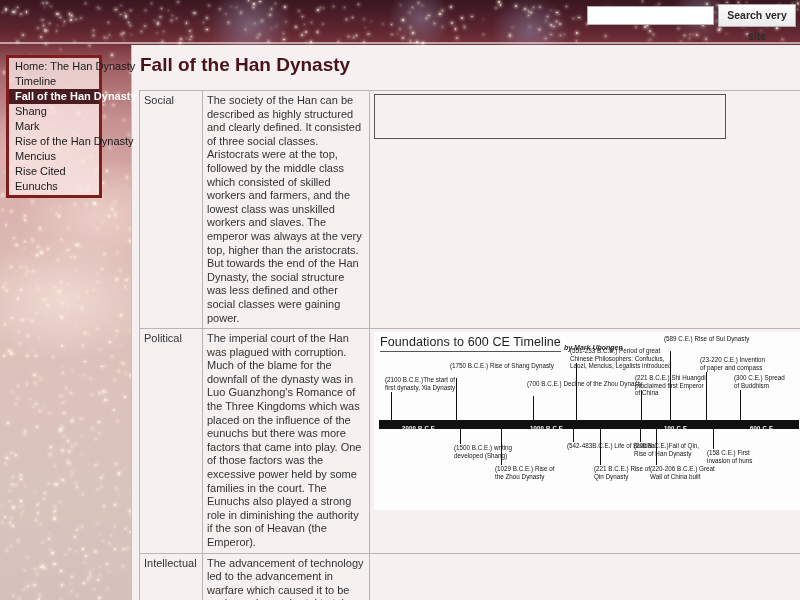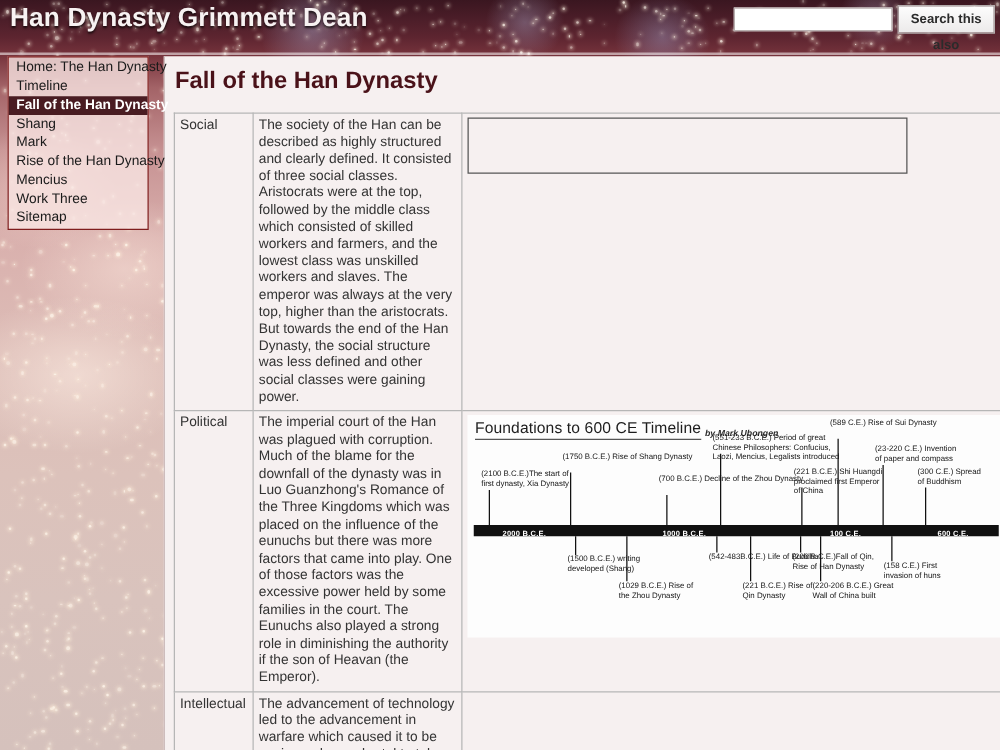--- a/index.html
+++ b/index.html
@@ -79,25 +79,25 @@
     font-family: "Liberation Sans", sans-serif;
   }
   #header-rule {
     position: absolute; left: 0; top: 42px; width: 800px; height: 2px;
     background: rgba(255,255,255,.55);
     z-index: 5;
   }
 
   
   #sidebar {
-    position: absolute; left: 6px; top: 45px;
-    width: 113px;
+    position: absolute; left: 6px; top: 55px;
+    width: 96px;
     z-index: 6;
     background: rgba(249,230,228,.80);
-    border: 1px solid #7f1d1d;
+    border: 3px solid #7f1d1d;
     box-sizing: border-box;
     padding: 1px 0 1px 0;
   }
   .nav-item {
     font-size: 11px;
     color: #1a1a1a;
     padding: 1px 2px 1px 6px;
     line-height: 13px;
     white-space: nowrap;
     cursor: pointer;
@@ -888,36 +888,35 @@
       <span style="left:705.4px;top:38.2px;width:1.9px;height:1.9px;opacity:0.59"></span>
       <span style="left:511.6px;top:26.7px;width:0.8px;height:0.8px;opacity:0.36"></span>
       <span style="left:50.3px;top:5.5px;width:1.7px;height:1.7px;opacity:0.35"></span>
       <span style="left:55.5px;top:29.9px;width:1.8px;height:1.8px;opacity:0.41"></span>
       <span style="left:145.4px;top:10.0px;width:0.9px;height:0.9px;opacity:0.56"></span>
       <span style="left:247.9px;top:0.3px;width:1.1px;height:1.1px;opacity:0.95"></span>
     </div>
 </div>
 
 <div id="header">
-  <div id="site-title">Han Dynasty Grimmett Dean</div>
   <input id="search-box" type="text" placeholder="" style="">
-  <div id="search-button">Search this also</div>
+  <div id="search-button">Search very site</div>
 </div>
 <div id="header-rule"></div>
 
 <div id="sidebar">
     <div class="nav-item">Home: The Han Dynasty</div>
     <div class="nav-item">Timeline</div>
     <div class="nav-item current">Fall of the Han Dynasty</div>
     <div class="nav-item">Shang</div>
     <div class="nav-item">Mark</div>
     <div class="nav-item">Rise of the Han Dynasty</div>
     <div class="nav-item">Mencius</div>
-    <div class="nav-item">Work Three</div>
-    <div class="nav-item">Sitemap</div>
+    <div class="nav-item">Rise Cited</div>
+    <div class="nav-item">Eunuchs</div>
   </div>
 
 <div id="content">
   <div id="page-title">Fall of the Han Dynasty</div>
 
   <table id="info-table">
     <tbody id="table-body">
         <tr>
           <td class="cat">Social</td>
           <td class="desc">The society of the Han can be described as highly structured and clearly defined. It consisted of three social classes. Aristocrats were at the top, followed by the middle class which consisted of skilled workers and farmers, and the lowest class was unskilled workers and slaves. The emperor was always at the very top, higher than the aristocrats. But towards the end of the Han Dynasty, the social structure was less defined and other social classes were gaining power.</td>

